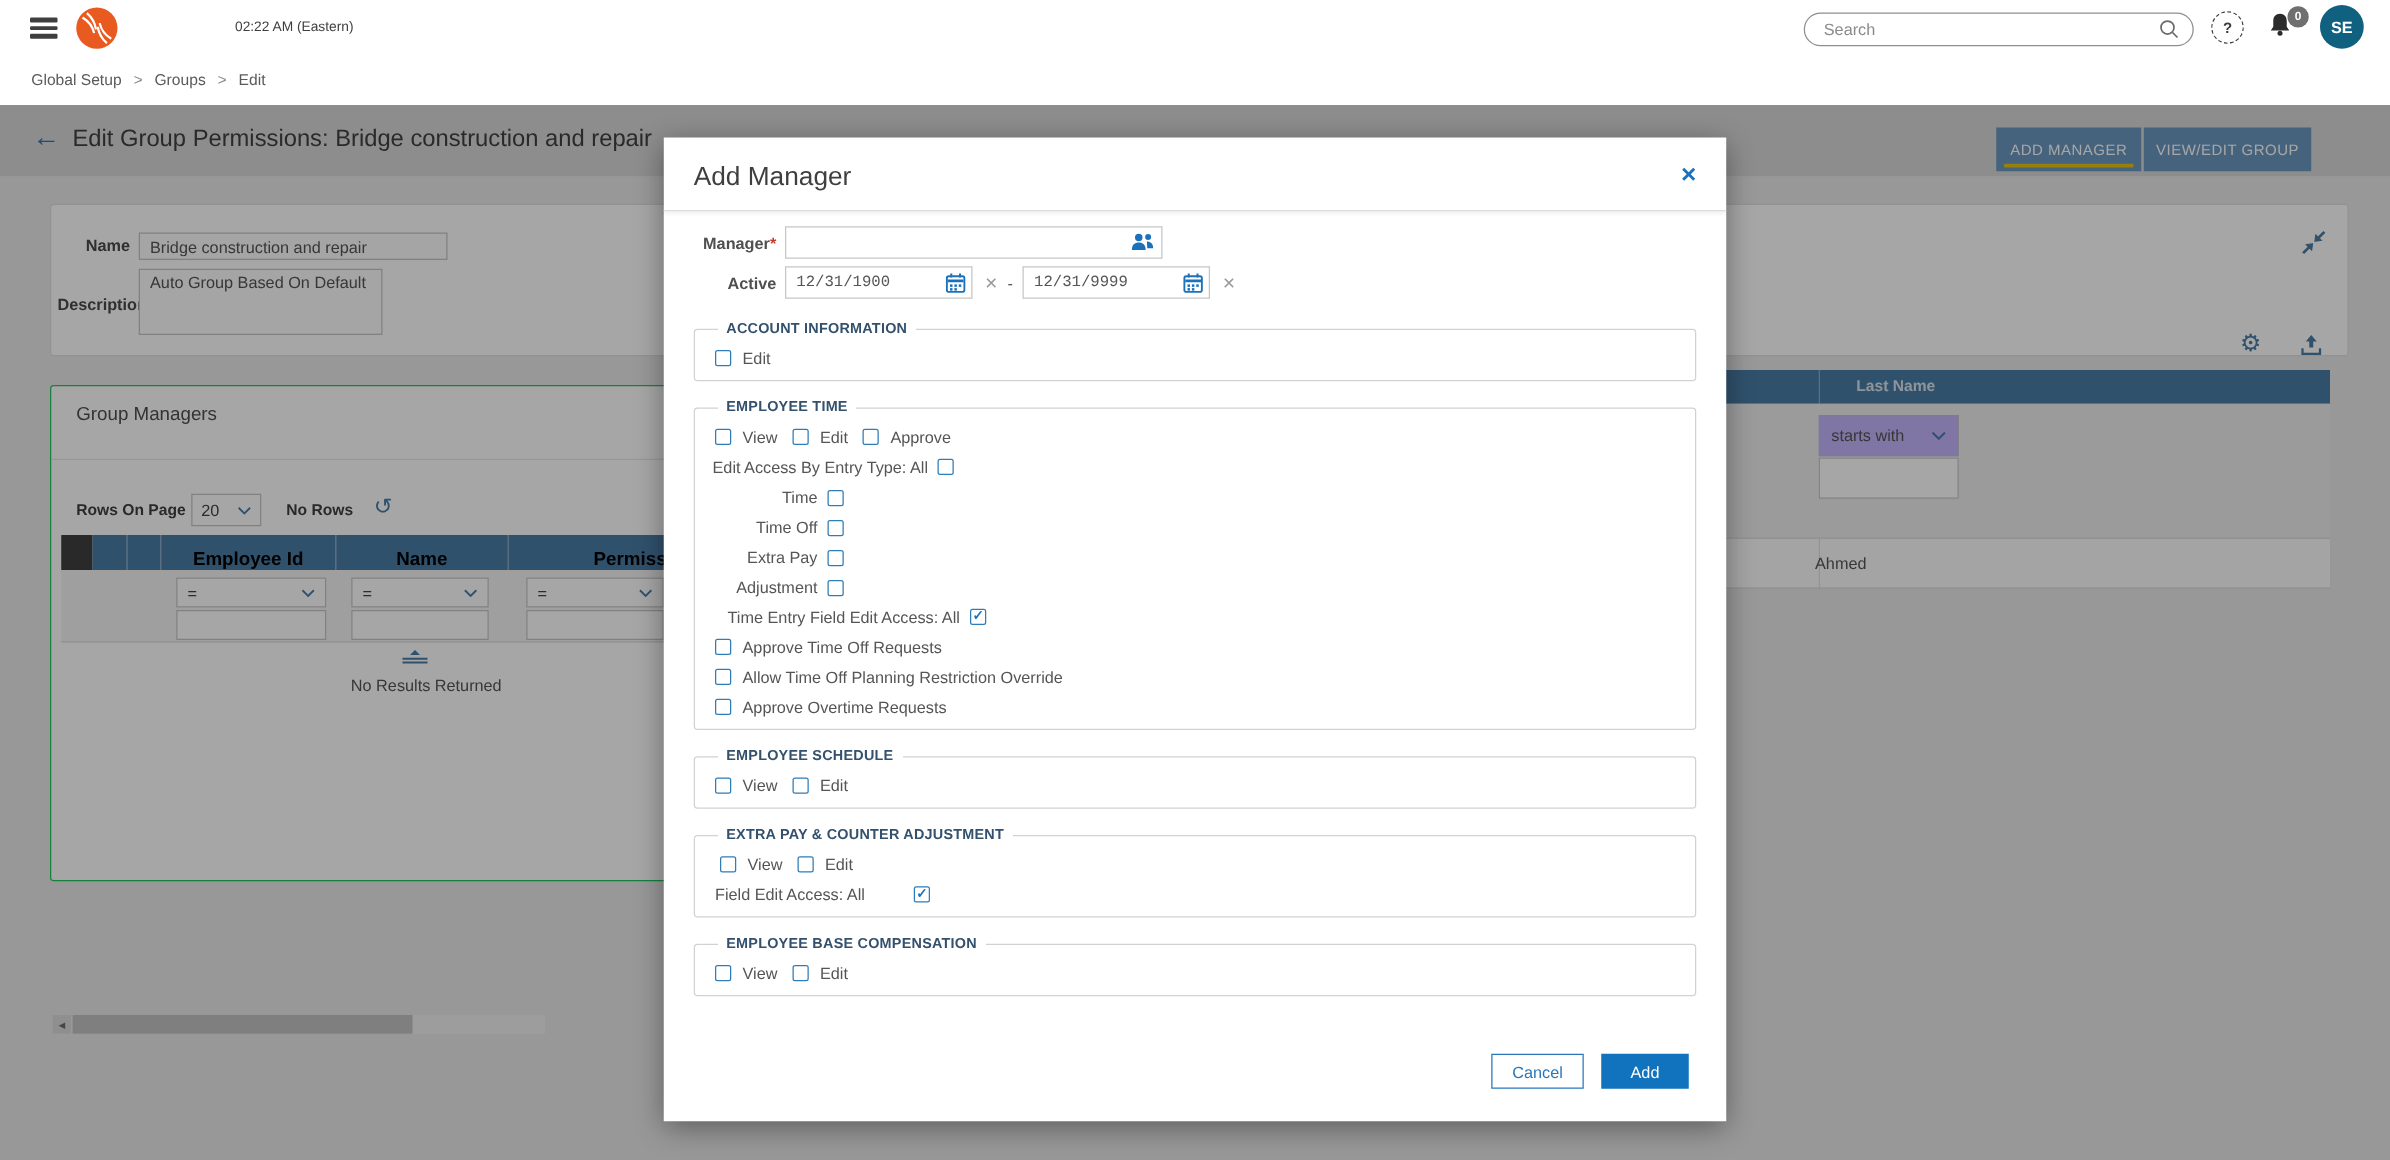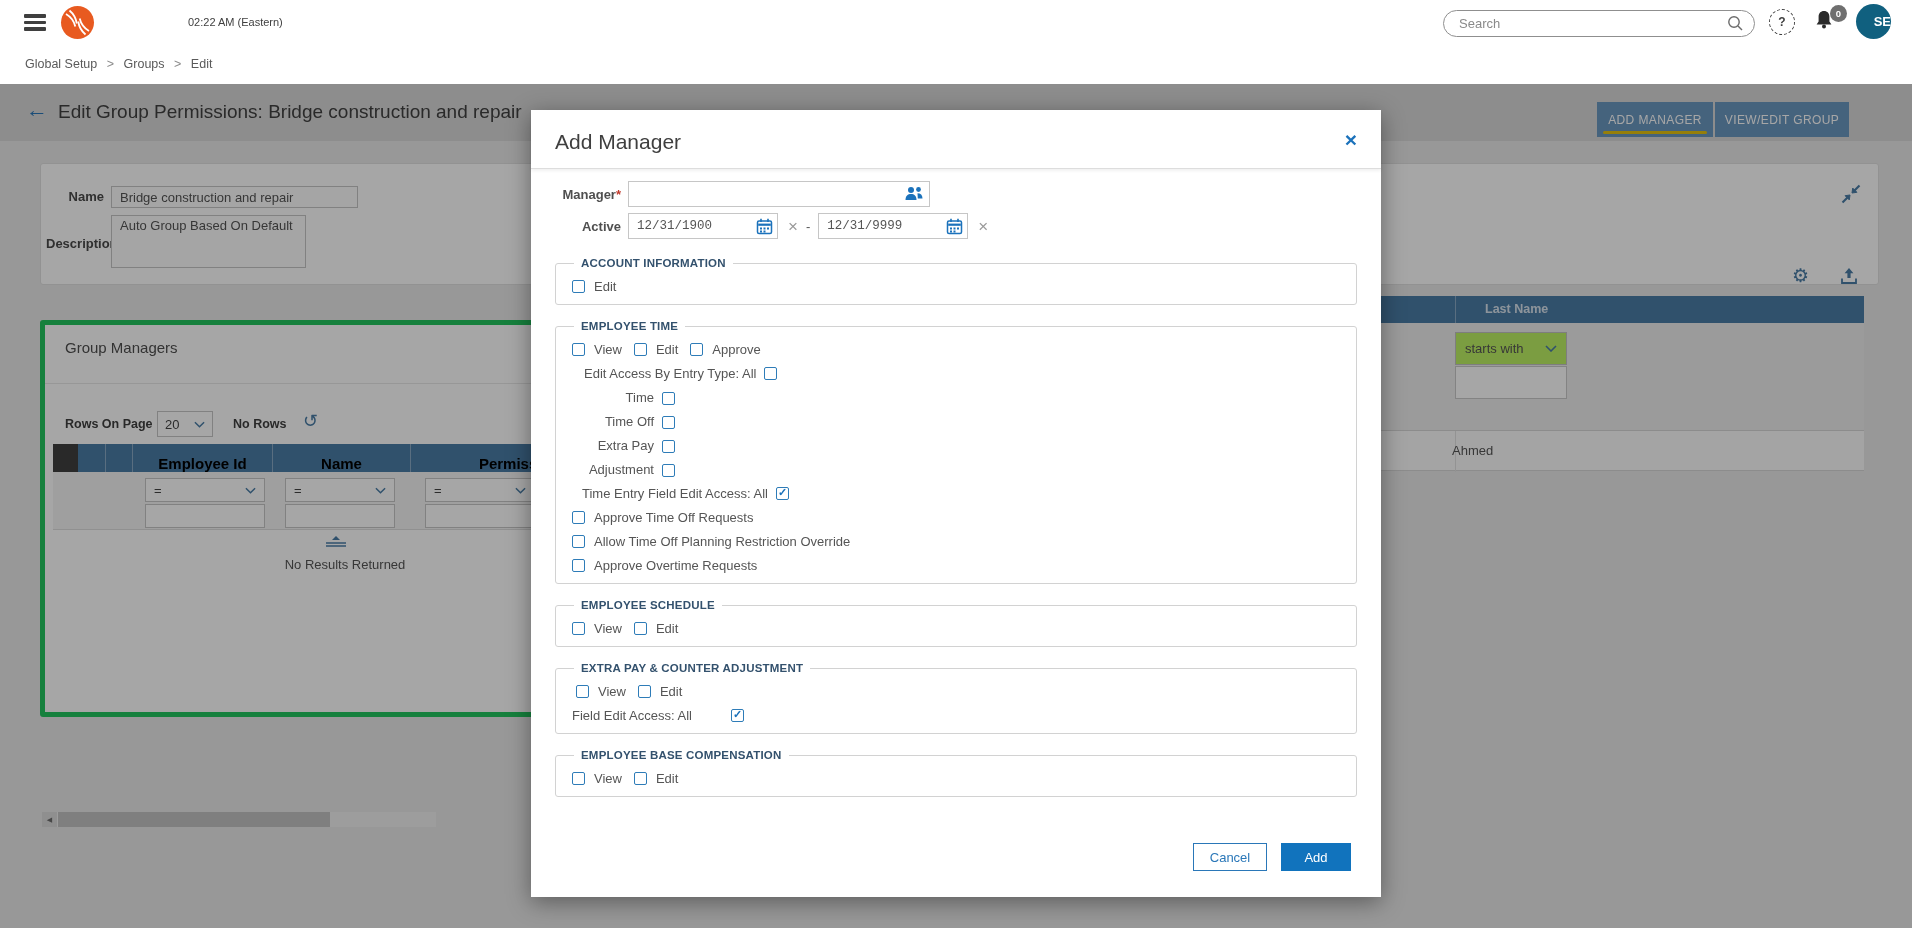--- a/index.html
+++ b/index.html
@@ -49,32 +49,32 @@
           padding:2px 8px; font-family:inherit; }
   .collapseico { position:absolute; right:17px; top:20px; width:20px; height:20px; cursor:pointer; }
 
   .toolico { position:absolute; top:182px; font-size:19px; color:#4a7da7; cursor:pointer; line-height:1; }
 
   
   .rp-head { position:absolute; left:660px; top:212px; width:1204px; height:27px; background:#4a7da7; }
   .rp-sep { position:absolute; left:795px; top:0; width:1px; height:27px; background:rgba(255,255,255,.35); }
   .rp-col { position:absolute; left:825px; top:6px; font-size:12.5px; font-weight:bold; color:#d9e4ee; cursor:pointer; }
   .rp-filterzone { position:absolute; left:660px; top:239px; width:1204px; height:107px; background:#efefef; }
-  .rp-op { position:absolute; left:1455px; top:248px; width:112px; height:33px; background:#bef264; border:1px solid #c2c2c2;
+  .rp-op { position:absolute; left:1455px; top:248px; width:112px; height:33px; background:#c4b5fd; border:1px solid #c2c2c2;
            display:flex; align-items:center; justify-content:space-between; padding:0 9px; font-size:13px; color:#555; cursor:pointer; }
   .rp-finput { position:absolute; left:1455px; top:282px; width:112px; height:33px; background:#fff; border:1px solid #c9c9c9;
                font-family:inherit; font-size:13px; padding:0 8px; }
   .rp-row { position:absolute; left:660px; top:346px; width:1204px; height:41px; background:#fcfcfc;
             border-top:1px solid #d8d8d8; border-bottom:1px solid #d8d8d8; }
   .rp-cell { position:absolute; left:792px; top:12px; font-size:13px; color:#555; }
   .rp-rowsep { position:absolute; left:795px; top:0; width:1px; height:41px; background:#e2e2e2; }
 
   
-  .cardB { position:absolute; left:40px; top:236px; width:610px; height:397px; background:#fff;
-           border:5px solid #22c55e; border-radius:3px; }
+  .cardB { position:absolute; left:40px; top:224px; width:610px; height:397px; background:#fff;
+           border:1px solid #22c55e; border-radius:3px; }
   .gm-title { position:absolute; left:20px; top:14px; font-size:15px; color:#4f4f4f; }
   .gm-div { position:absolute; left:0; top:58px; width:100%; height:1px; background:#e8e8e8; }
   .gm-lbl { position:absolute; top:92px; font-size:12.5px; font-weight:bold; color:#3f3f3f; }
   .gm-select { position:absolute; left:112px; top:86px; width:56px; height:26px; border:1px solid #c6c6c6; background:#fff;
                display:flex; align-items:center; justify-content:space-between; padding:0 7px; font-size:13px; color:#444; cursor:pointer; }
   .gm-refresh { position:absolute; left:258px; top:85px; font-size:18px; color:#4a7da7; cursor:pointer; }
   .gm-head { position:absolute; left:8px; top:119px; width:584px; height:28px; display:flex; }
   .gm-hc { background:#4a7da7; border-right:1px solid rgba(255,255,255,.35); display:flex; align-items:flex-end;
            justify-content:center; font-size:15px; font-weight:bold; color:#000000; cursor:pointer; }
   .gm-hc.dark { background:#3f3f3f; border-right:none; }
@@ -158,21 +158,21 @@
   <div class="helpicon" data-interactable="true">
       <span data-interactable="false">?</span>
     </div>
   <div class="bellwrap" data-interactable="true">
     <svg data-interactable="false" width="22" height="24" viewBox="0 0 22 24">
       <path d="M11 3 C7.6 3 5.6 5.4 5.6 8.8 V13.4 L3.6 16.4 H18.4 L16.4 13.4 V8.8 C16.4 5.4 14.4 3 11 3 Z" fill="#2b2b2b"></path>
       <circle cx="11" cy="18.6" r="2" fill="#2b2b2b"></circle>
     </svg>
     <div class="bellbadge" data-interactable="false">0</div>
   </div>
-  <div class="avatar" data-interactable="true" style="background:#10607f;justify-content:flex-end;">
+  <div class="avatar" data-interactable="true" style="background:#10607f;">
     <span data-interactable="false">SE</span>
   </div>
 </div>
 
 <div class="crumbrow" data-interactable="false">
   <div class="crumbs" data-interactable="false">
     <span data-interactable="true">Global Setup</span>
     <span class="sep" data-interactable="false">&gt;</span>
     <span data-interactable="true">Groups</span>
     <span class="sep" data-interactable="false">&gt;</span>
@@ -375,21 +375,21 @@
           </span>
         <span class="pair">
             <span class="cb" data-interactable="true"></span>
             <span class="cblbl" data-interactable="false">Edit</span>
           </span>
         <span class="pair">
             <span class="cb" data-interactable="true"></span>
             <span class="cblbl" data-interactable="false">Approve</span>
           </span>
       </div>
-      <div class="lblcb" style="margin-left:14px;">
+      <div class="lblcb" style="">
         <span data-interactable="false">Edit Access By Entry Type: All</span>
         <span class="cb" data-interactable="true"></span>
       </div>
       <div class="etype">
         <span class="cblbl" data-interactable="false">Time</span>
         <span class="cb" data-interactable="true"></span>
       </div>
       <div class="etype">
         <span class="cblbl" data-interactable="false">Time Off</span>
         <span class="cb" data-interactable="true"></span>

